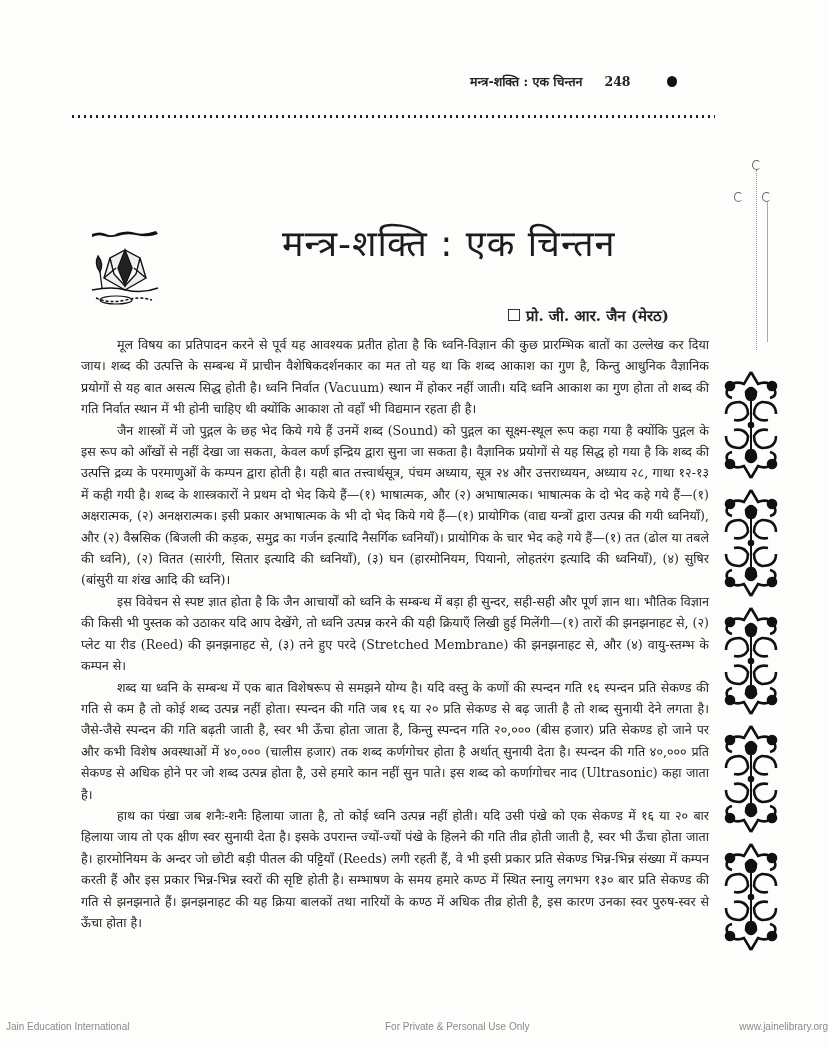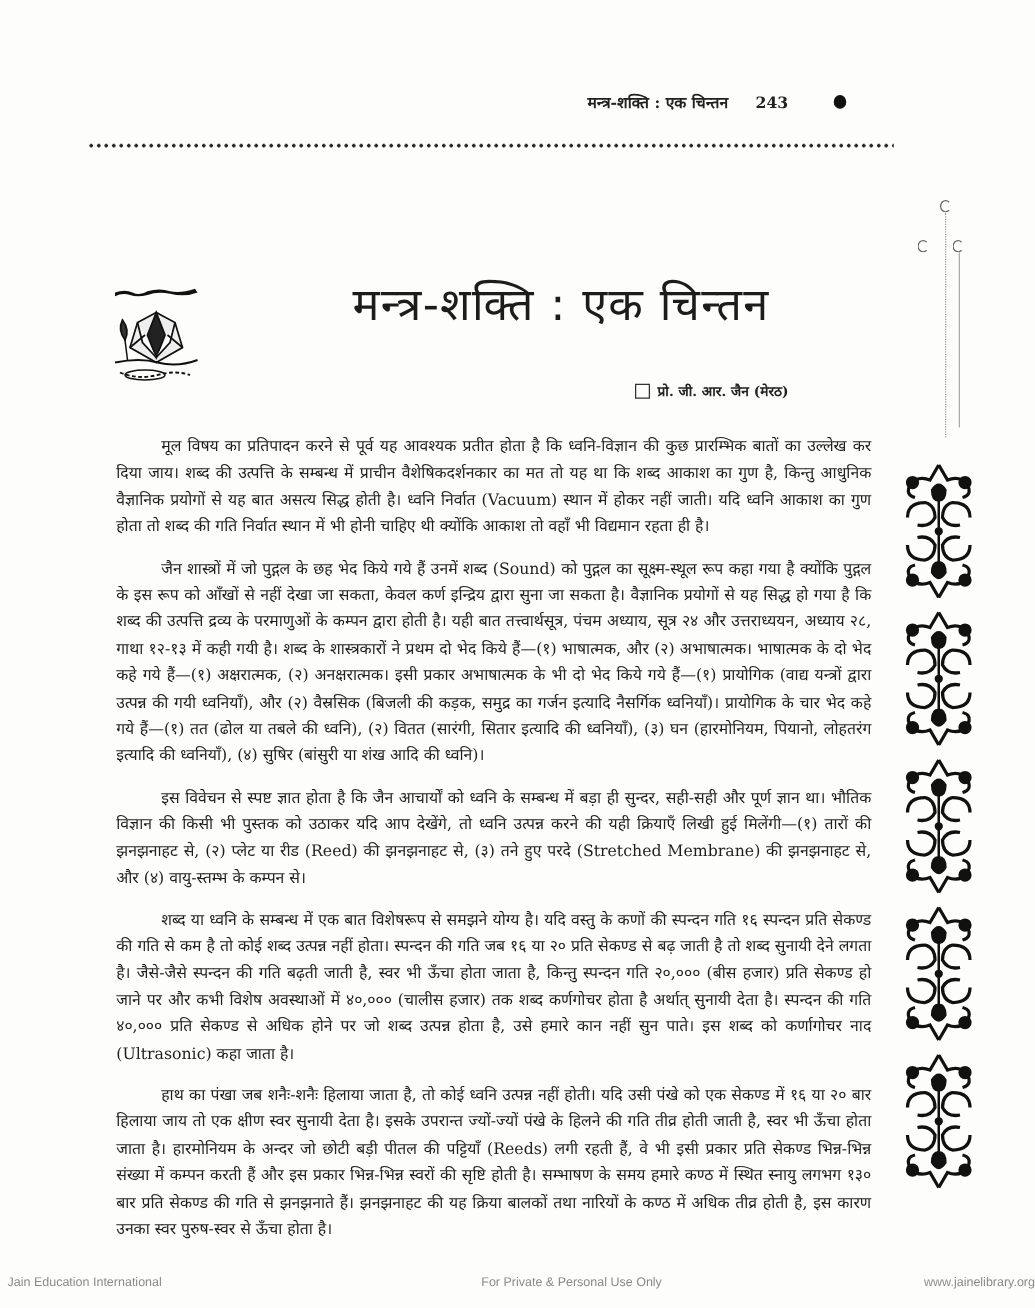--- a/index.html
+++ b/index.html
@@ -23,49 +23,49 @@
   }
   .lotus {
     position:absolute; left:90px; top:228px; width:70px; height:78px;
   }
   .title {
     position:absolute; left:282px; top:218px;
     font-family:"DejaVu Sans", sans-serif; font-size:36px; color:#1c1c1c;
     letter-spacing:1px;
   }
   .byline {
-    position:absolute; left:508px; top:305px; font-size:11px; font-weight:bold; color:#222;
+    position:absolute; left:508px; top:305px; font-size:15px; font-weight:bold; color:#222;
     display:flex; align-items:center; gap:6px;
   }
   .byline .box { width:10px; height:10px; border:1px solid #333; display:inline-block; }
   .body-text {
     position:absolute; left:81px; top:334px; width:628px;
     font-size:12.6px; line-height:21.4px; text-align:justify; color:#1e1e1e;
   }
-  .body-text p { margin:12px; text-indent:36px; }
+  .body-text p { margin:0; text-indent:36px; }
   .margin-marks { position:absolute; left:740px; top:160px; width:60px; height:190px; }
   .margin-marks .ring { position:absolute; width:7px; height:8px; border:1px solid #666; border-radius:50%; border-right-color:transparent; }
   .margin-marks .vline { position:absolute; width:0; border-left:1px dotted #999; }
   .ornaments { position:absolute; left:722px; top:370px; width:58px; }
   .orn { width:58px; height:110px; margin-bottom:4px; }
   .footer {
     position:absolute; top:1021px; left:0; width:828px; height:14px;
     font-family:"Liberation Sans", sans-serif; font-size:10px; color:#8a8a8a;
   }
   .footer span { position:absolute; top:0; }
   .footer .f-left { left:6px; }
   .footer .f-center { left:385px; }
   .footer .f-right { right:0; }
 </style>
 </head>
 <body>
 
 <div class="running-head">
   <span>मन्त्र-शक्ति : एक चिन्तन</span>
-  <span>243</span>
+  <span>248</span>
   <span class="bullet"></span>
 </div>
 
 <div class="dot-rule"></div>
 
 <svg class="lotus" viewBox="0 0 70 78">
   <path d="M2 6 q8 -3 14 0 q6 3 12 -1 q10 -3 18 0 q8 2 20 -2 l2 3 q-10 4 -22 1 q-10 -2 -18 1 q-8 2 -14 0 q-6 -2 -12 1z" fill="#111"></path>
   <g fill="#fff" stroke="#111" stroke-width="1.4">
     <path d="M35 62 L14 50 L20 30 L35 22 L50 30 L56 50 Z" fill="#eee"></path>
     <path d="M35 22 L28 40 L35 58 L42 40 Z" fill="#222"></path>

